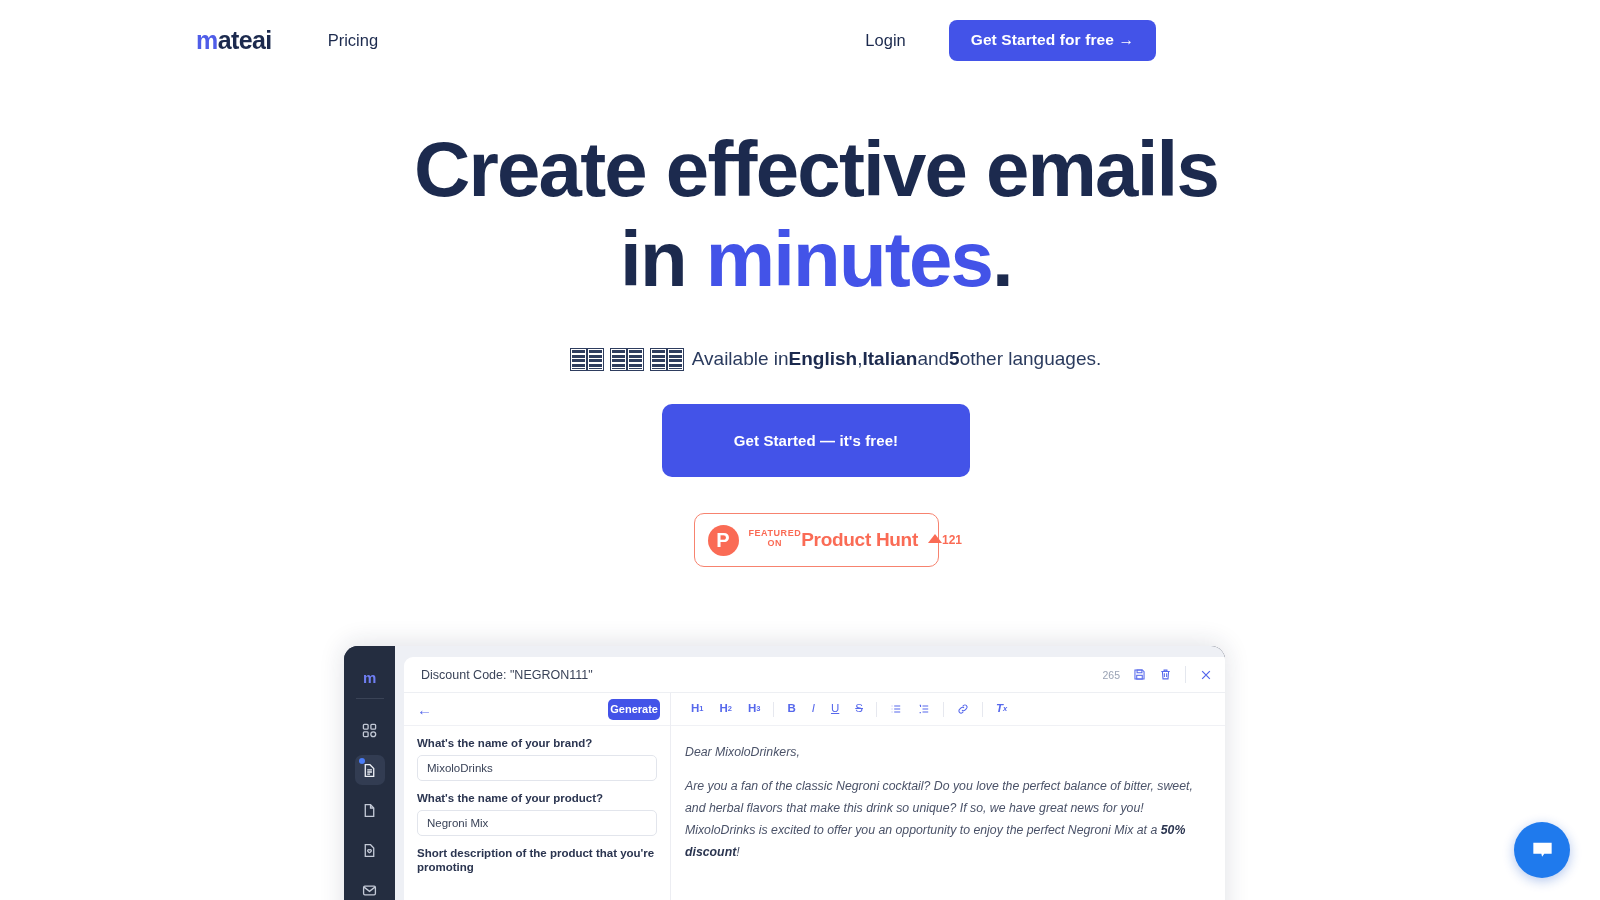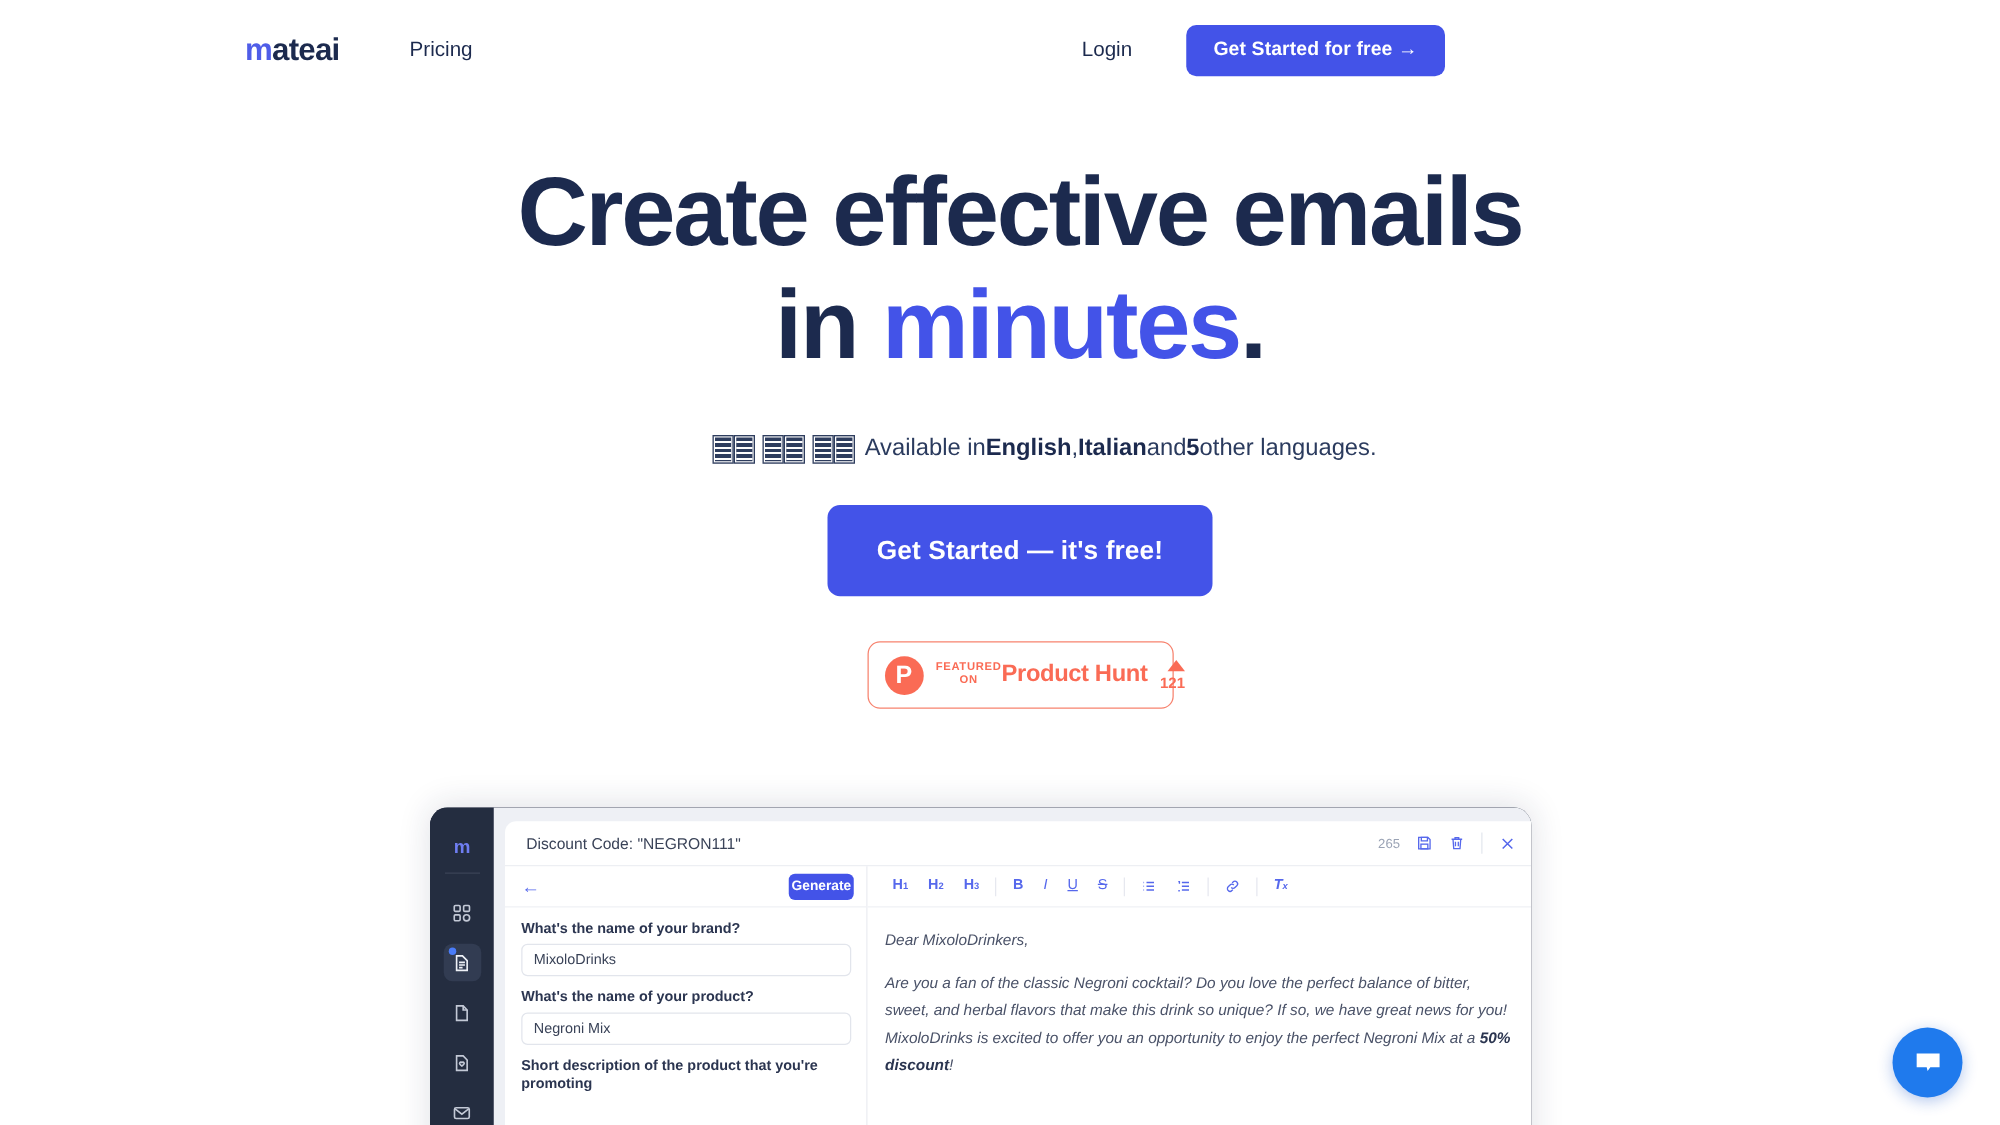--- a/index.html
+++ b/index.html
@@ -67,21 +67,21 @@
       #2e3d5e 0px, #2e3d5e 3px,
       #ffffff 3px, #ffffff 4.5px);
     border: 1.5px solid #ffffff;
     outline: 1px solid #2e3d5e;
   }
   .langline b { font-weight: 700; color:#1c2a4e; }
 
   .cta-wrap { margin-top: 34px; }
   .btn-hero {
     background: #4353e8; color: #fff; border: none;
-    font-family: inherit; font-size: 21px; font-weight: 700;
+    font-family: inherit; font-size: 15px; font-weight: 700;
     width: 308px; height: 73px; border-radius: 10px;
     cursor: pointer; letter-spacing: 0.1px;
   }
   .no-credit {
     margin-top: 40px; font-size: 19px; color: #2b3b5e;
   }
 
   
   .ph-wrap { margin-top: 36px; display: flex; justify-content: center; }
   .ph-badge {
@@ -100,22 +100,22 @@
   .ph-text { display: flex; justify-content: flex-start; }
   .ph-kicker {
     font-size: 9px; font-weight: 700; color: #fa6b55;
     letter-spacing: 0.55px; line-height: 1.1;
   }
   .ph-name {
     font-size: 19px; font-weight: 700; color: #fa6b55;
     letter-spacing: -0.3px; line-height: 1.15; white-space: nowrap;
   }
   .ph-votes {
-    margin-left: auto; display: flex; flex-direction: column;
-    align-items: flex-end; color: #fa6b55;
+    margin-left: auto; display: flex; 
+    align-items: flex-start; color: #fa6b55;
   }
   .ph-tri {
     width: 0; height: 0;
     border-left: 7px solid transparent; border-right: 7px solid transparent;
     border-bottom: 9px solid #fa6b55; margin-bottom: 3px;
   }
   .ph-count { font-size: 12px; font-weight: 700; color: #fa6b55; line-height: 1; }
 
   
   .mock {
@@ -180,21 +180,21 @@
   }
   .back-arrow { color: #5668ec; font-size: 15px; cursor: pointer; line-height:1; }
   .btn-generate {
     margin-left: auto; background: #4353e8; color: #fff; border: none;
     font-family: inherit; font-size: 11px; font-weight: 700;
     padding: 0 2px; height: 21px; border-radius: 5px; cursor: pointer;
   }
   .form-body { padding: 11px 13px 0 13px; overflow: hidden; }
   .fld-label { font-size: 11.5px; color: #2b3550; font-weight: 600; margin-bottom: 5px; line-height:1.15; }
   .fld-input {
-    width: 264px; height: 26px; border: 1px solid #e2e5ec; border-radius: 5px;
+    width: 240px; height: 26px; border: 1px solid #e2e5ec; border-radius: 5px;
     background: #fff; font-family: inherit; font-size: 11.5px; color: #3a4358;
     padding: 0 9px; margin-bottom: 11px; outline: none;
   }
 
   .edit-toolbar {
     height: 33px; display: flex; align-items: center; gap: 0;
     padding: 0 12px; border-bottom: 1px solid #f0f1f5; flex: 0 0 auto;
   }
   .tb {
     color: #5668ec; font-size: 11.5px; font-weight: 700;

